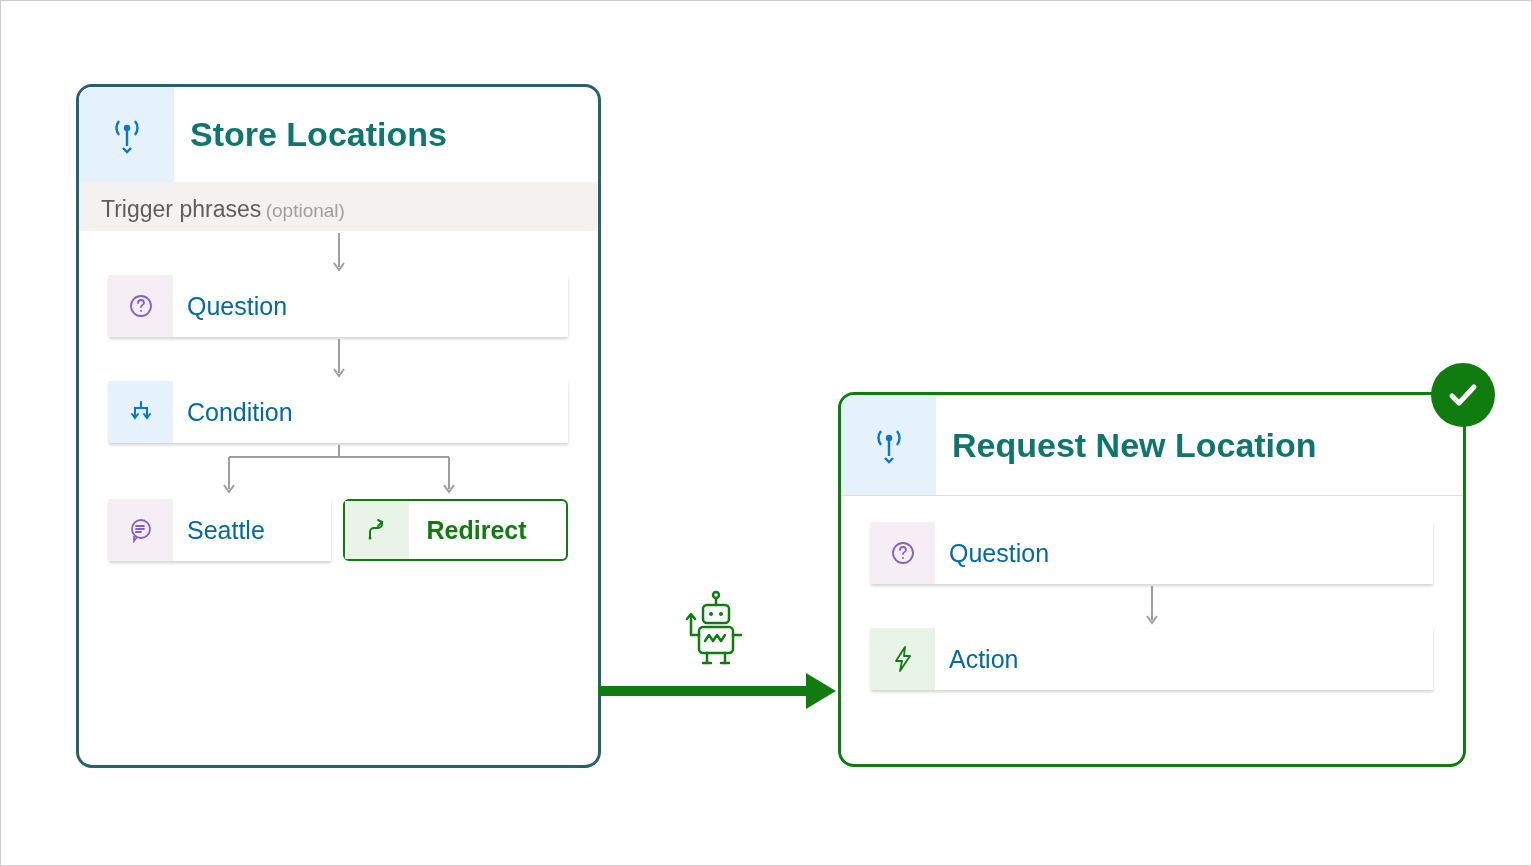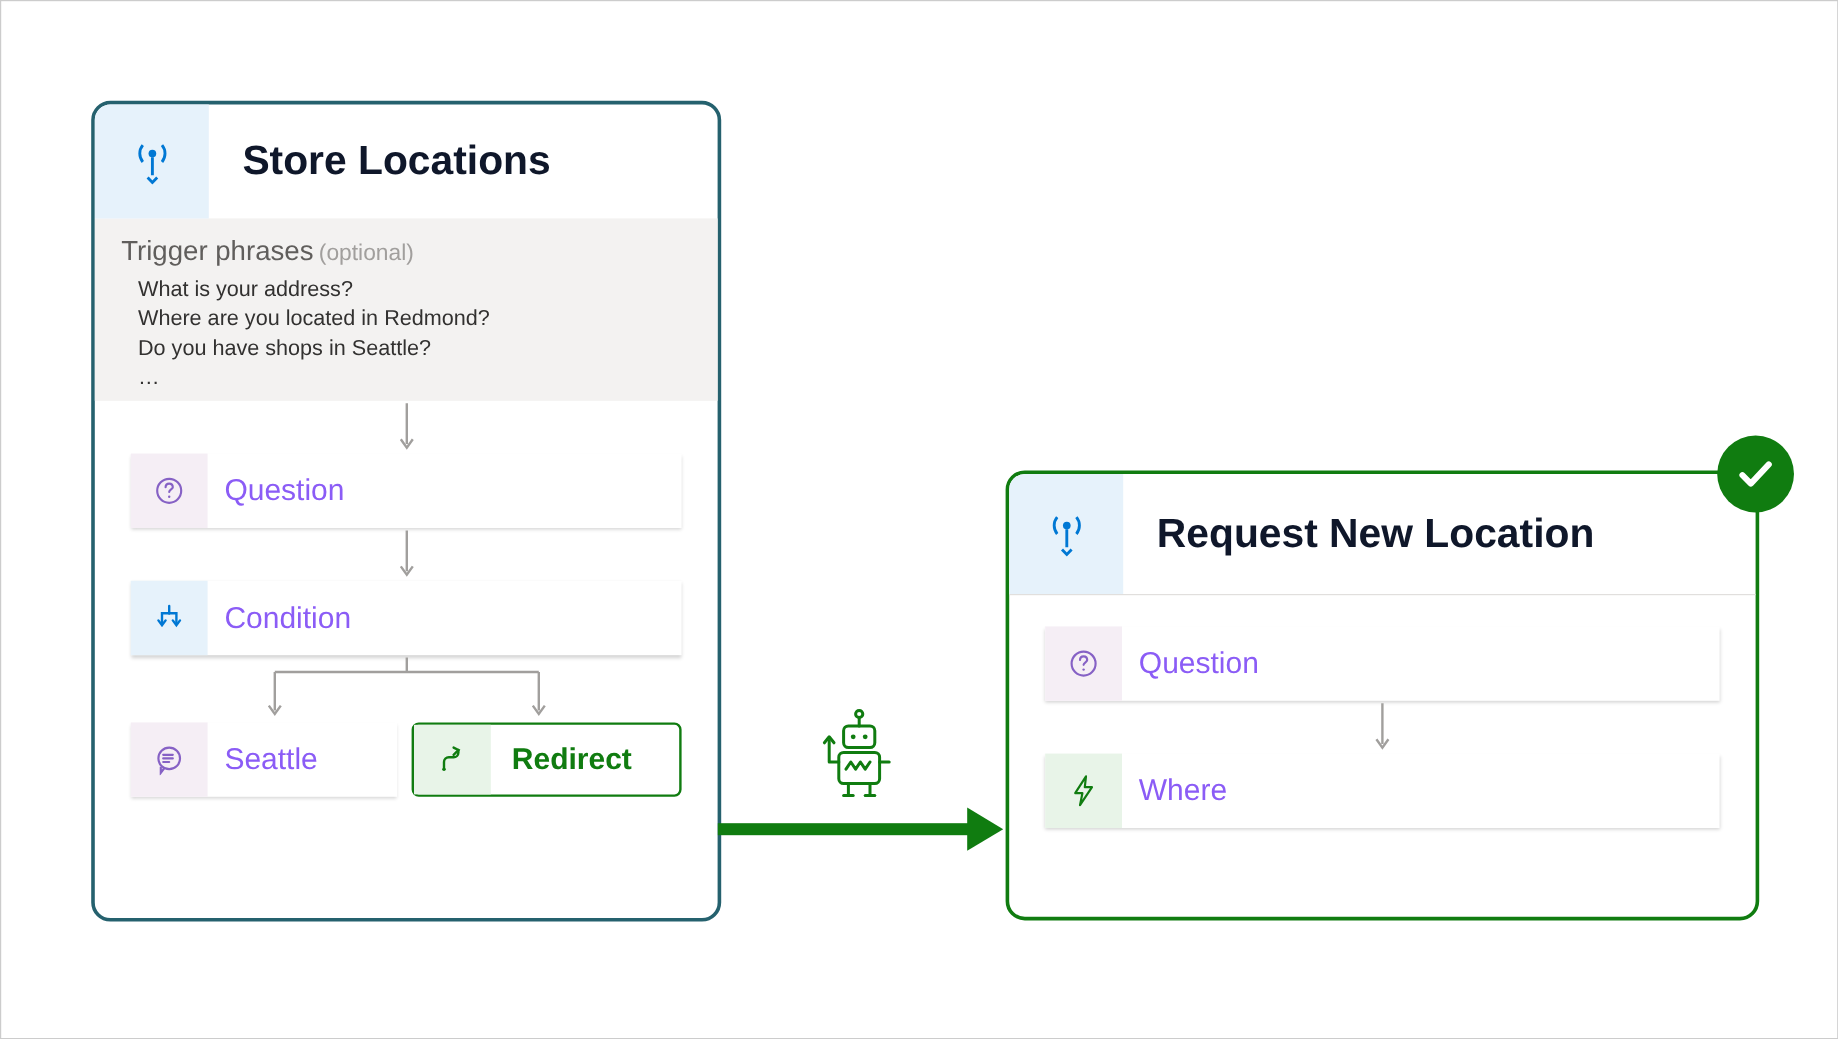--- a/index.html
+++ b/index.html
@@ -47,24 +47,24 @@
     border-top-left-radius: 13px;
     display: flex;
     align-items: center;
     justify-content: center;
     flex: none;
   }
   .right .icon-box { height: 100px; }
   .card-title {
     font-size: 34px;
     font-weight: 600;
-    color: #0f172a;
-    display: flex;
-    align-items: center;
-    padding-left: 28px;
+    color: #0f766e;
+    display: flex;
+    align-items: center;
+    padding-left: 16px;
   }
   
   .trigger-block {
     background: #f3f2f1;
     padding: 14px 22px 8px 22px;
   }
   .trigger-title {
     font-size: 23px;
     color: #605e5c;
   }
@@ -101,21 +101,21 @@
     flex: none;
     display: flex;
     align-items: center;
     justify-content: center;
   }
   .node-label {
     display: flex;
     align-items: center;
     padding-left: 14px;
     font-size: 25px;
-    color: #8b5cf6;
+    color: #0369a1;
   }
   .ic-question   { background: #f5eef5; }
   .ic-condition  { background: #e6f2fb; }
   .ic-message    { background: #f5eef5; }
   .ic-redirect   { background: #e8f4e8; }
   .ic-action     { background: #e8f4e8; }
 
   
   .branch-row { display: flex; gap: 12px; }
   .branch-row .node { flex: 1; }
@@ -183,26 +183,20 @@
             <path d="M11 32 l4 4 4-4"></path>
           </g>
         </svg>
       </div>
       <div class="card-title">Store Locations</div>
     </div>
 
     <div class="trigger-block">
       <span class="trigger-title">Trigger phrases</span>
       <span class="trigger-optional">(optional)</span>
-      <div class="trigger-list">
-        <div>What is your address?</div>
-        <div>Where are you located in Redmond?</div>
-        <div>Do you have shops in Seattle?</div>
-        <div>…</div>
-      </div>
     </div>
 
     <div class="node-area">
 
       <div class="flow-arrow">
         <svg width="20" viewBox="0 0 20 44">
             <g stroke="#a19f9d" stroke-width="2" fill="none">
               <path d="M10 2 v34"></path>
               <path d="M5 32 l5 7 5-7"></path>
             </g>
@@ -362,18 +356,18 @@
             </g>
           </svg>
       </div>
 
       <div class="node">
         <div class="node-icon ic-action">
           <svg width="22" height="28" viewBox="0 0 22 28">
               <path d="M13 2 L4 16 h6 l-2 10 10-15 h-6 z" fill="none" stroke="#107c10" stroke-width="1.8" stroke-linejoin="round"></path>
             </svg>
         </div>
-        <div class="node-label">Where</div>
+        <div class="node-label">Action</div>
       </div>
     </div>
   </div>
 
 </div>
 
 </body></html>

